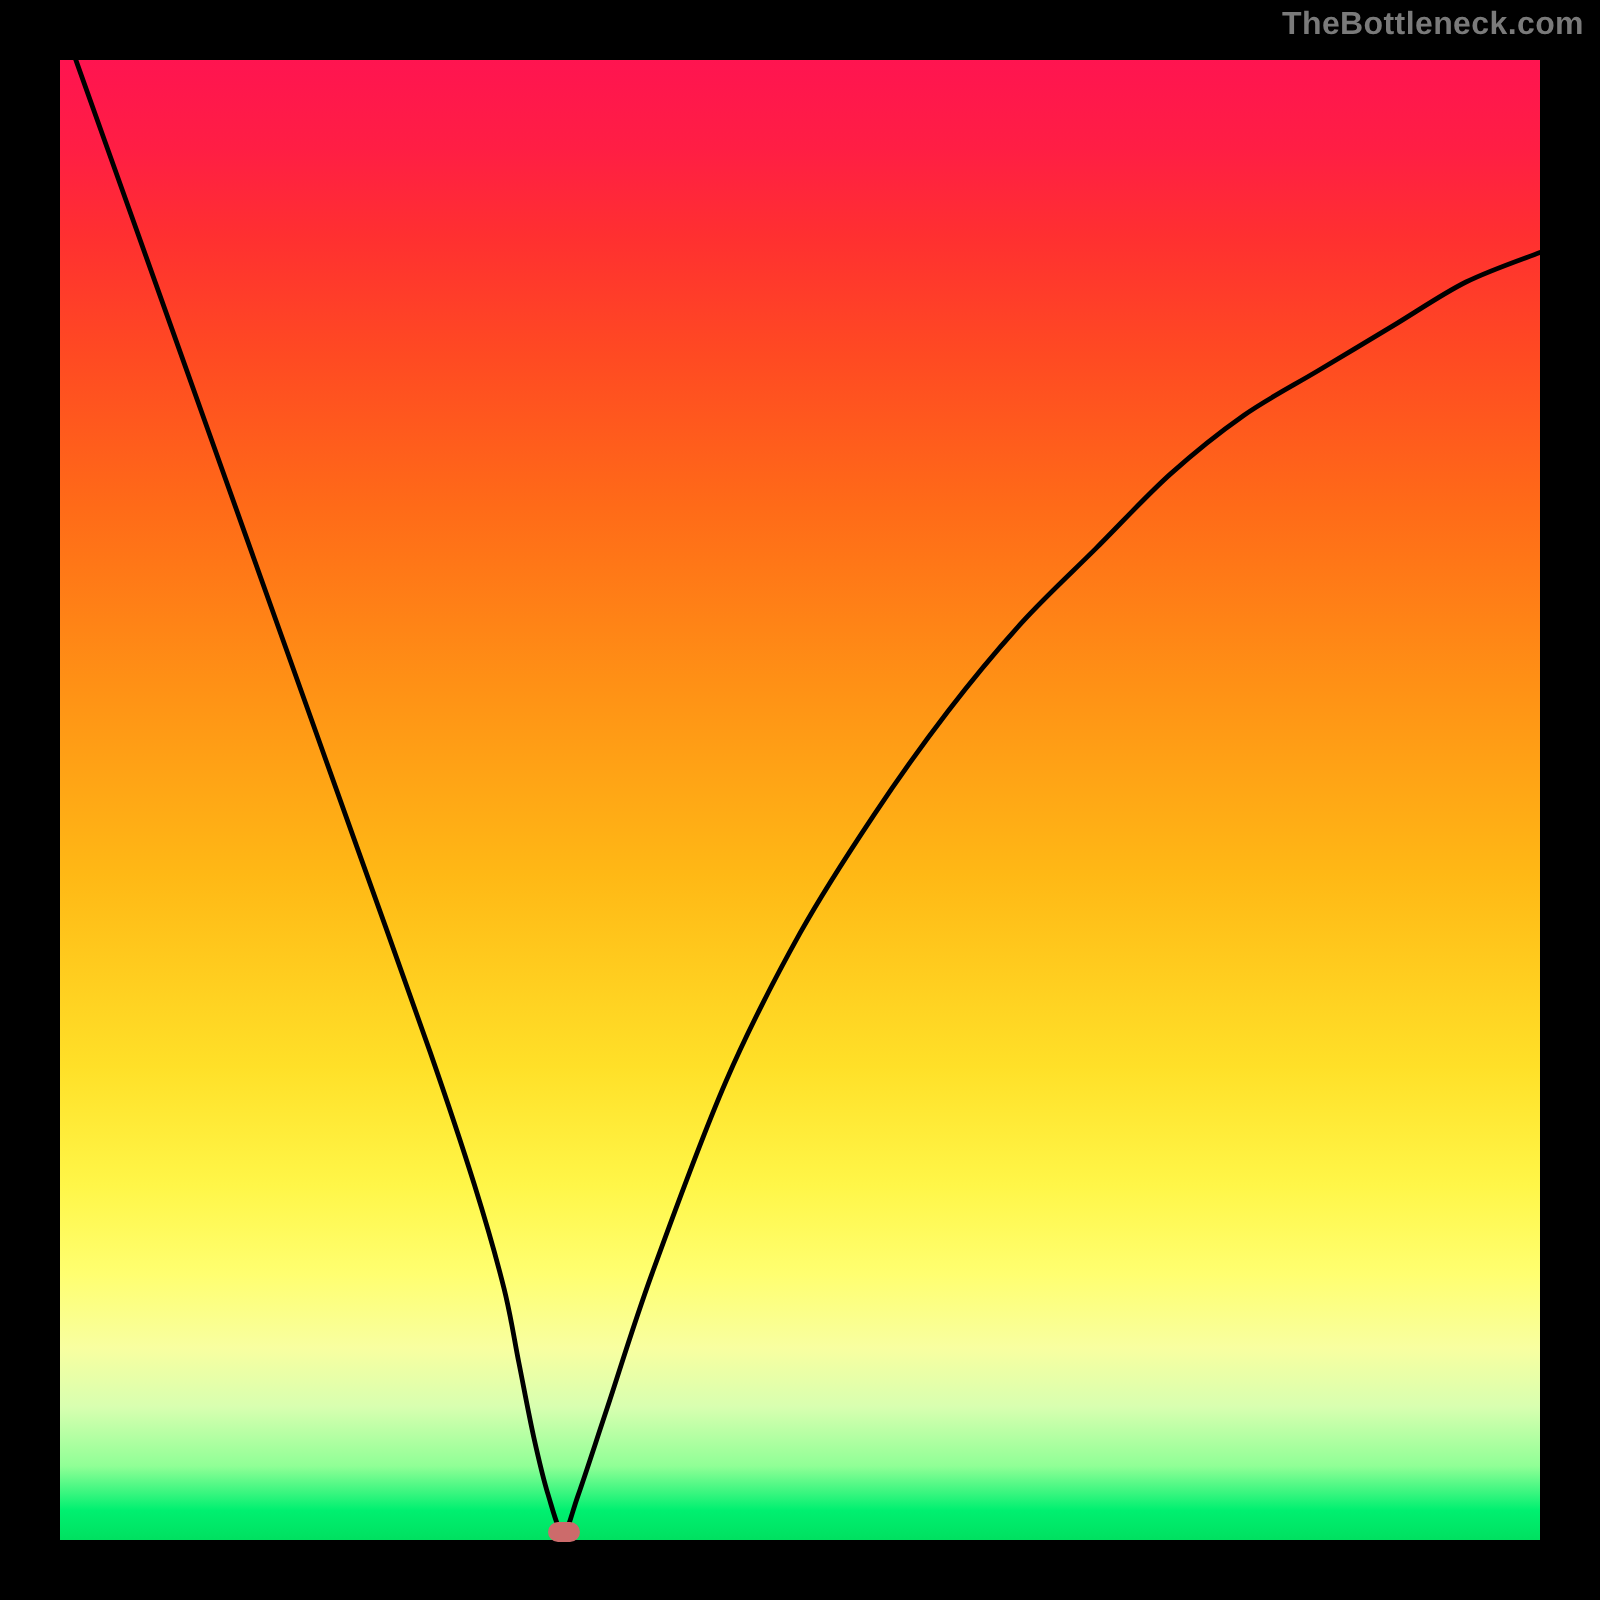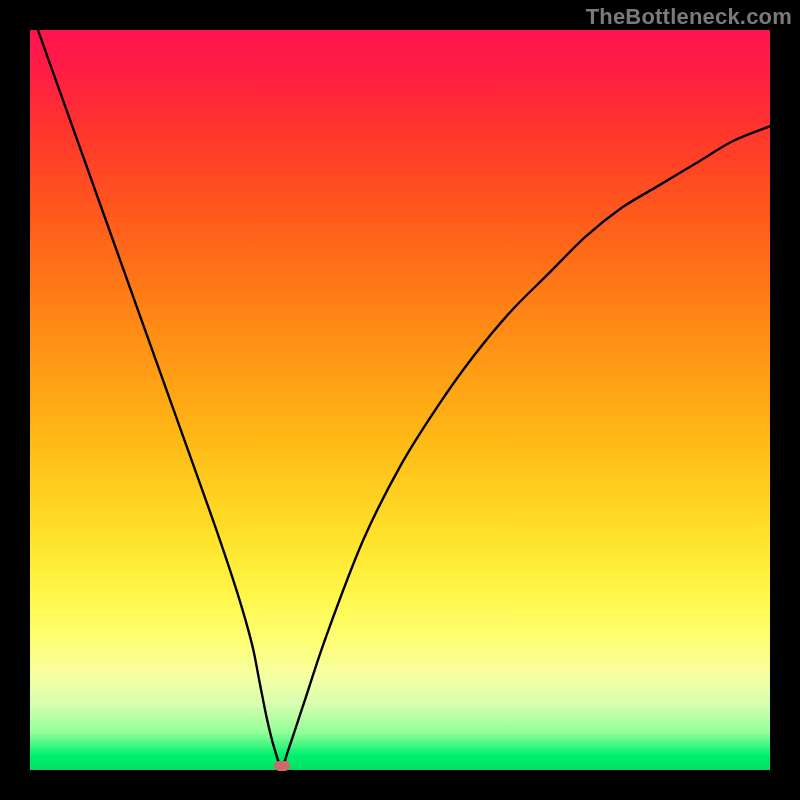--- a/index.html
+++ b/index.html
@@ -46,21 +46,21 @@
     height: 10px;
     background: #cc6b6b;
     border-radius: 5px;
     transform: translate(-50%, -50%);
   }
   .watermark {
     position: absolute;
     top: 4px;
     right: 8px;
     font-family: Arial, Helvetica, sans-serif;
-    font-size: 22px;
+    font-size: 16px;
     font-weight: 600;
     color: #7a7a7a;
     letter-spacing: 0.2px;
   }
 </style>
 </head>
 <body>
 
 <div class="frame">
   <div class="watermark">TheBottleneck.com</div>

